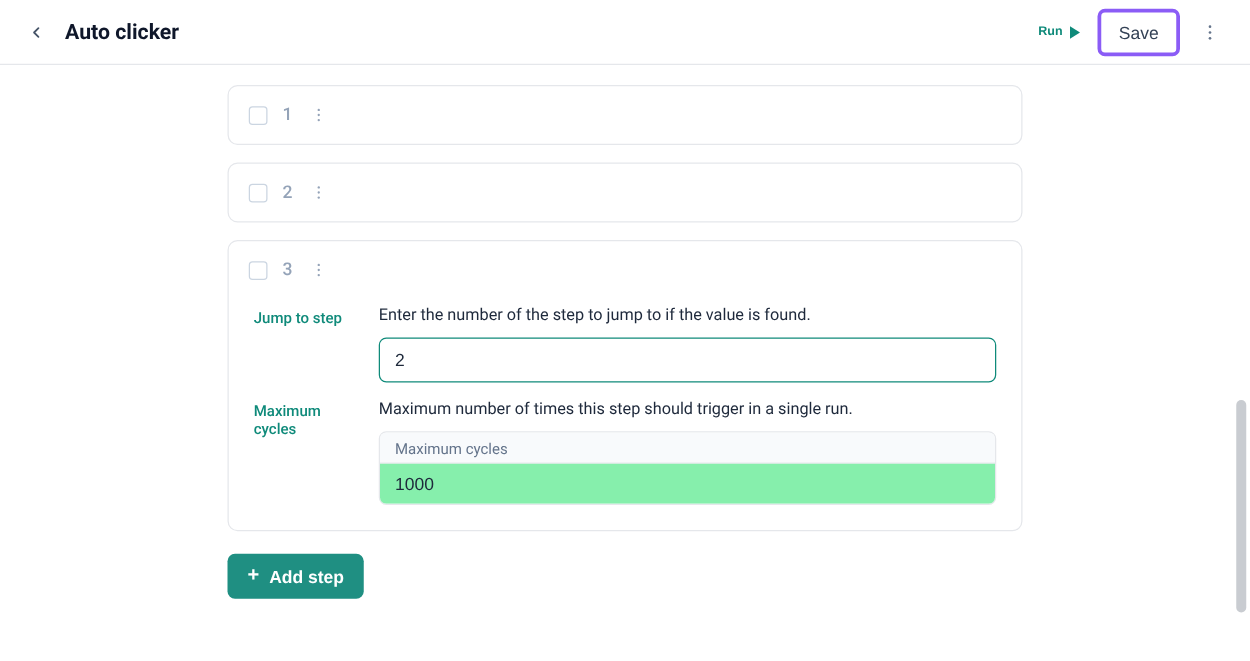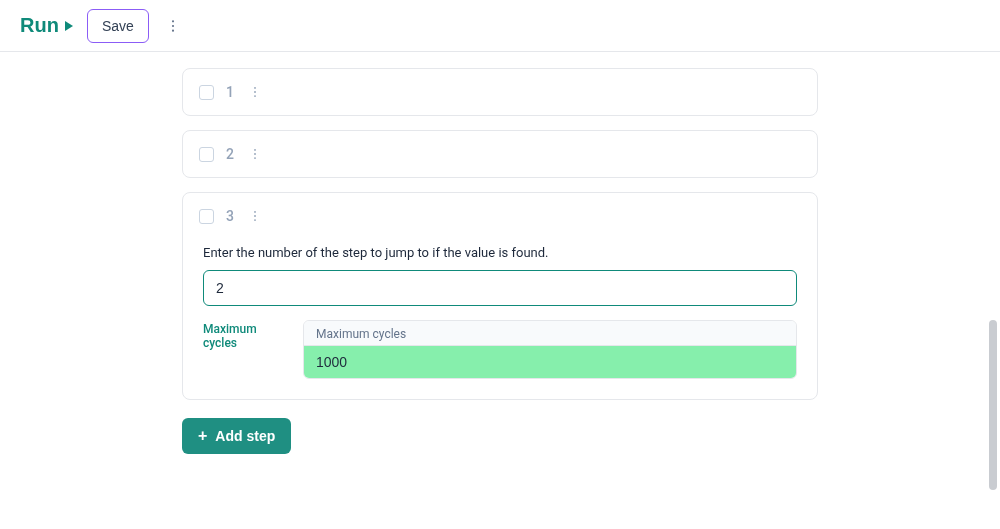--- a/index.html
+++ b/index.html
@@ -46,35 +46,35 @@
       display: flex;
       align-items: center;
       gap: 14px;
     }
     .run-btn {
       display: flex;
       align-items: center;
       gap: 6px;
       color: #0f8a7a;
       font-weight: 600;
-      font-size: 20px;
+      font-size: 10px;
       background: none;
       border: none;
       cursor: pointer;
     }
     .run-btn .play-icon {
       width: 0;
       height: 0;
       border-top: 5px solid transparent;
       border-bottom: 5px solid transparent;
       border-left: 8px solid #0f8a7a;
     }
     .save-btn {
       background: #ffffff;
-      border: 1px solid #8b5cf6;
+      border: 3px solid #8b5cf6;
       border-radius: 6px;
       padding: 8px 14px;
       font-size: 14px;
       color: #334155;
       cursor: pointer;
       font-weight: 500;
     }
     .kebab {
       width: 20px;
       height: 20px;
@@ -231,20 +231,28 @@
       width: 8px;
       height: 170px;
       background: #c9ccd1;
       border-radius: 4px;
     }
   </style>
 </head>
 <body>
 
 <div class="header">
+  <div class="header-left">
+    <div class="back-btn">
+      <svg width="14" height="14" viewBox="0 0 24 24" fill="none" stroke="currentColor" stroke-width="2.5" stroke-linecap="round" stroke-linejoin="round">
+          <polyline points="15 18 9 12 15 6"></polyline>
+        </svg>
+    </div>
+    <div class="page-title">Auto clicker</div>
+  </div>
   <div class="header-right">
     <button class="run-btn">
       <span>Run</span>
       <span class="play-icon"></span>
     </button>
     <button class="save-btn">Save</button>
     <div class="kebab">
       <svg width="16" height="16" viewBox="0 0 24 24" fill="currentColor">
           <circle cx="12" cy="5" r="1.6"></circle>
           <circle cx="12" cy="12" r="1.6"></circle>
@@ -296,31 +304,35 @@
           <svg width="14" height="14" viewBox="0 0 24 24" fill="currentColor">
               <circle cx="12" cy="5" r="1.6"></circle>
               <circle cx="12" cy="12" r="1.6"></circle>
               <circle cx="12" cy="19" r="1.6"></circle>
             </svg>
         </div>
       </div>
       <div class="step-body">
 
         <div class="form-row">
+          <div class="form-label-col">
+            <div class="form-label">Jump to step</div>
+          </div>
           <div class="form-field-col">
             <div class="field-help">Enter the number of the step to jump to if the value is found.</div>
             <input class="text-input" type="text" value="2" style="">
           </div>
         </div>
 
         <div class="form-row">
           <div class="form-label-col">
             <div class="form-label">Maximum cycles</div>
           </div>
           <div class="form-field-col">
+            <div class="field-help">Maximum number of times this step should trigger in a single run.</div>
             <div class="stacked-input">
               <div class="mini-label">Maximum cycles</div>
               <input class="inner-input" type="text" value="1000" style="">
             </div>
           </div>
         </div>
 
       </div>
     </div>
 

